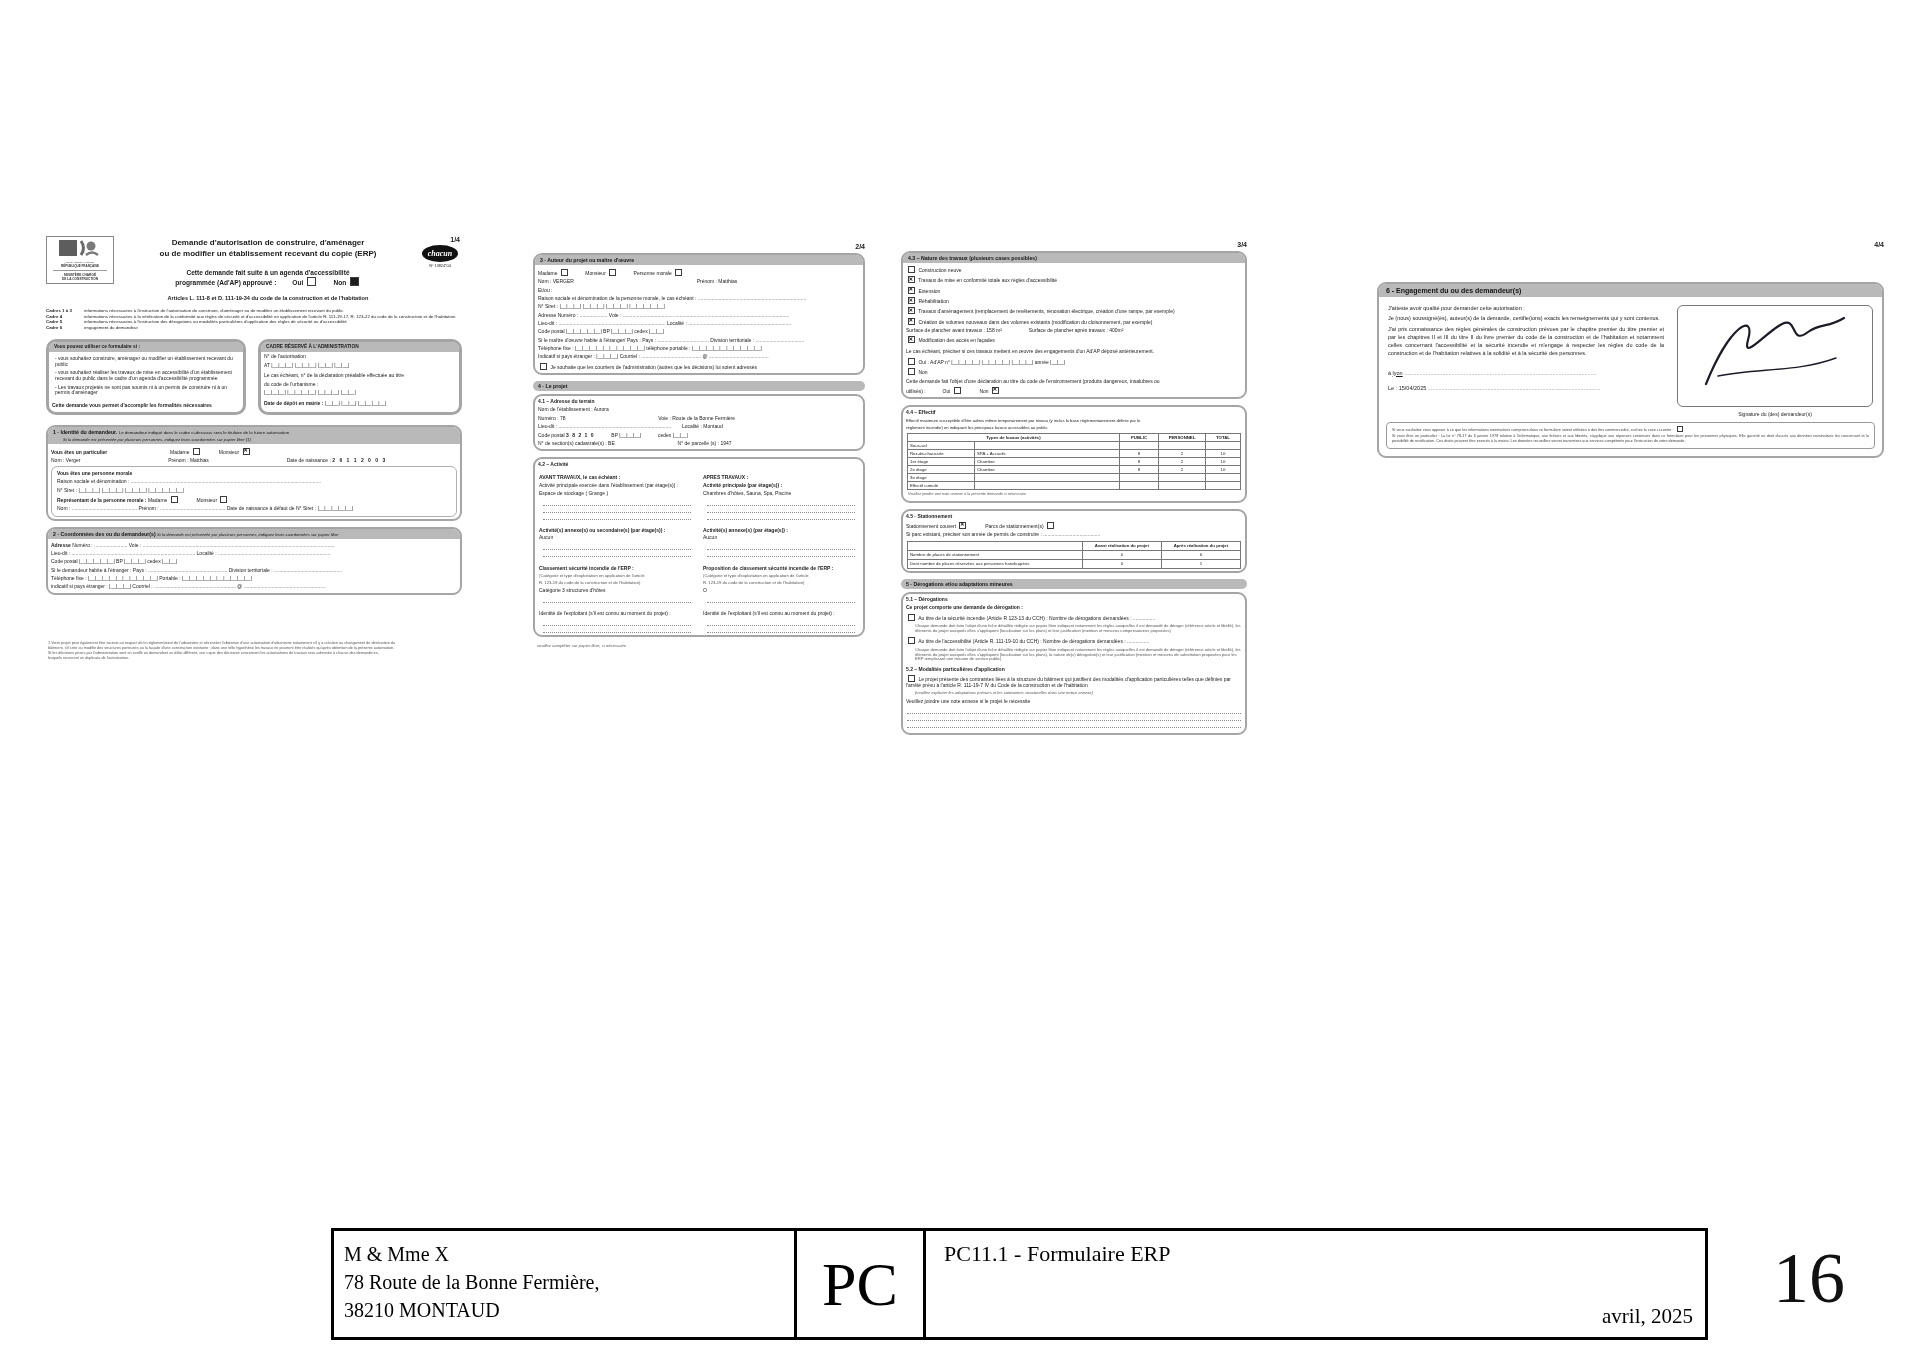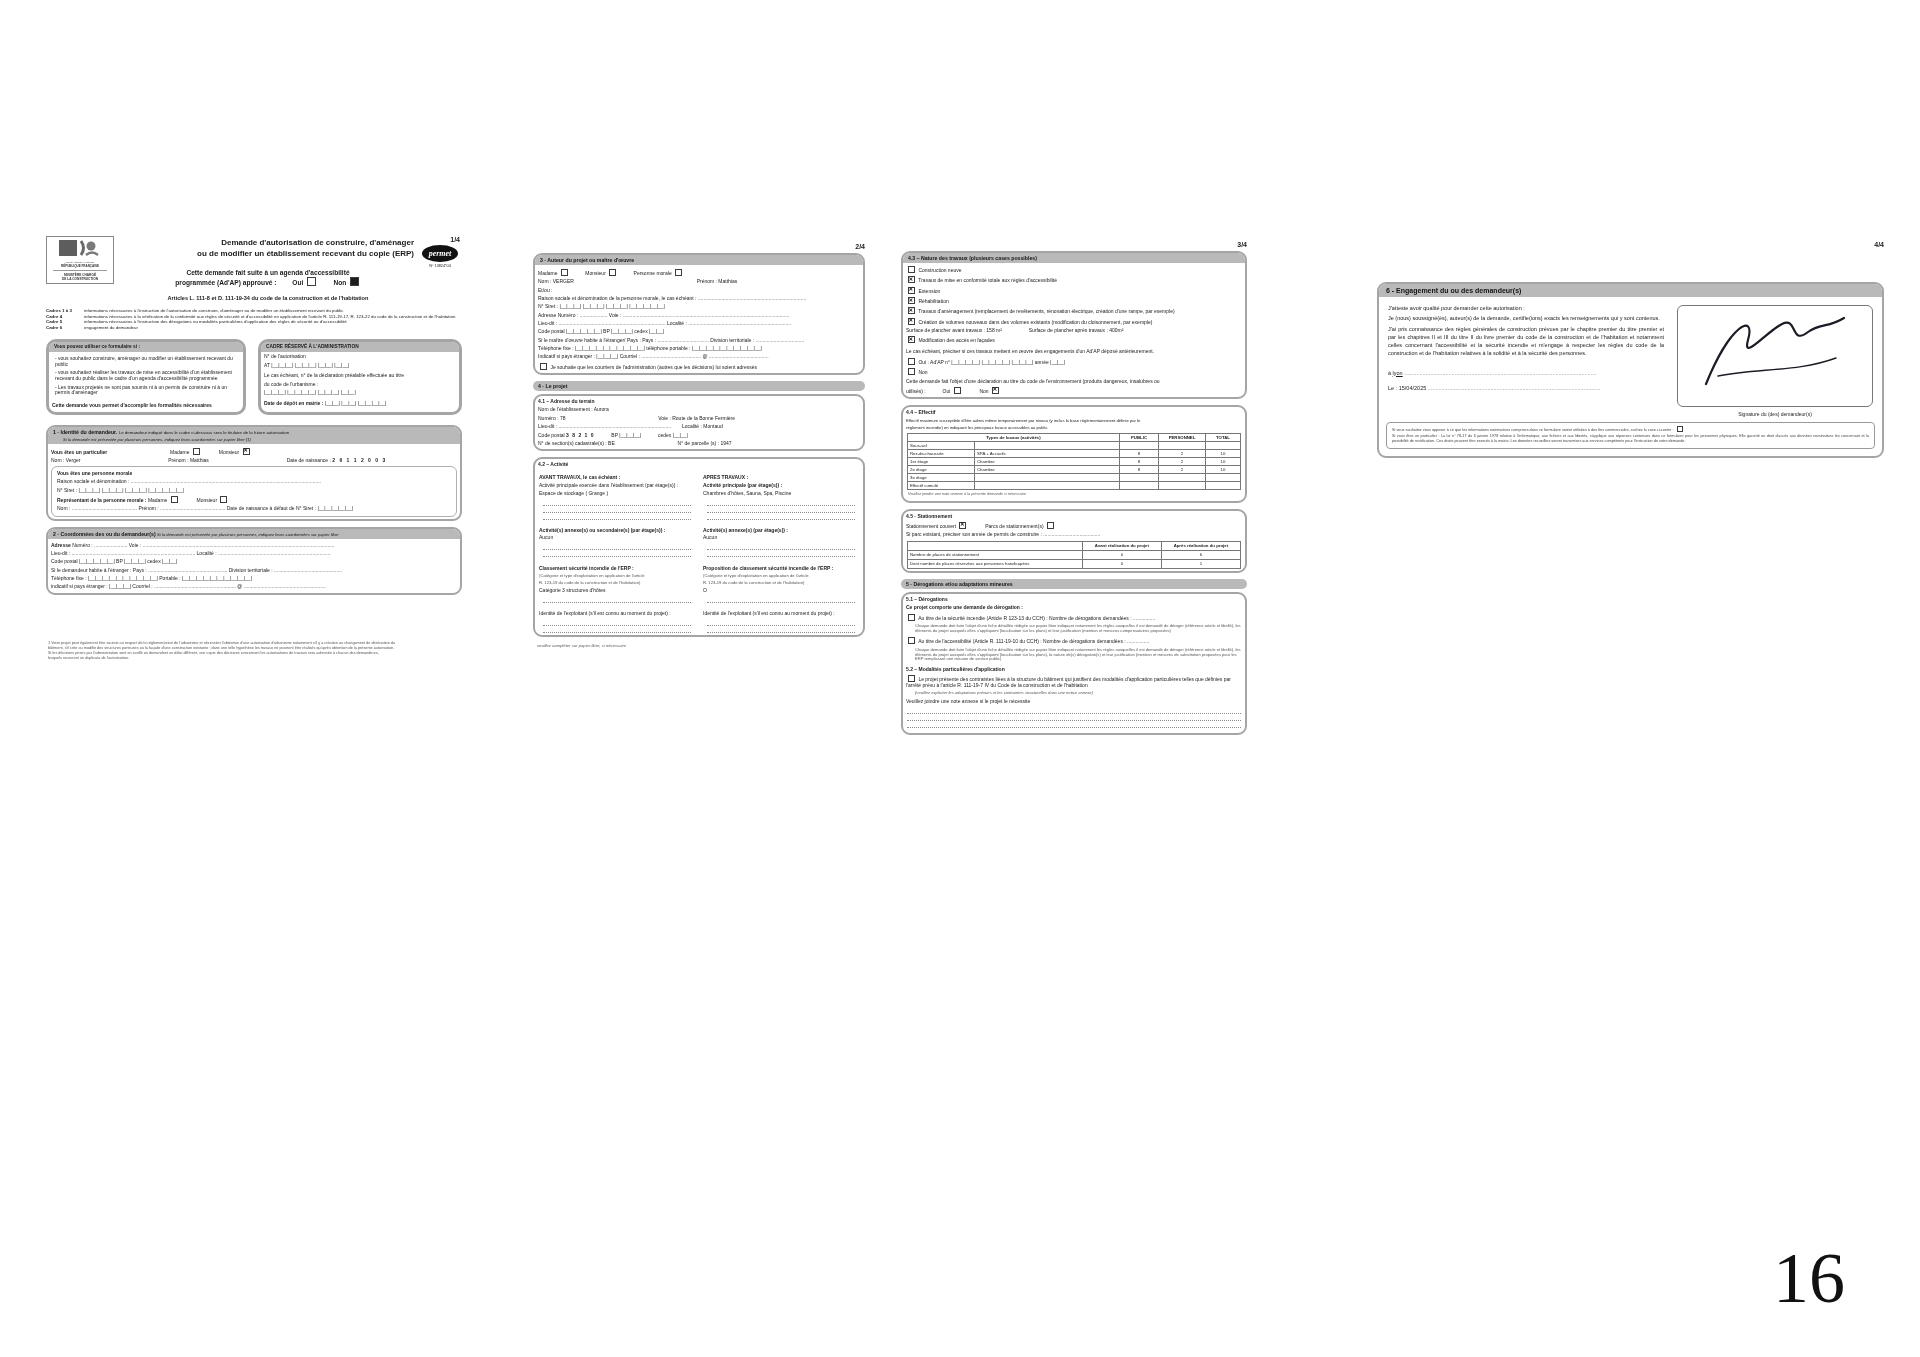--- a/index.html
+++ b/index.html
@@ -26,21 +26,21 @@
   .cb.big{width:6.5px;height:6.5px;}
   .dotline{border-bottom:1px dotted #8a8a8a;height:6px;margin:0 4px;}
   
   .hdr{display:flex;align-items:flex-start;}
   .minlogo{width:62px;border:1.5px solid #888;padding:2px;text-align:center;flex:none;}
   .minlogo .t1{font-size:2.4px;color:#444;}
   .minlogo .t2{font-size:3px;font-weight:bold;color:#333;}
   .minlogo hr{border:none;border-top:0.8px solid #999;margin:2px 4px;}
   .minlogo .t3{font-size:3.2px;font-weight:bold;color:#333;line-height:1.3;}
   .titles{flex:1;text-align:center;padding:2px 4px 0 8px;}
-  .titles .t{font-size:8px;font-weight:bold;line-height:1.35;text-align:right;}
+  .titles .t{font-size:8px;font-weight:bold;line-height:1.35;}
   .titles .s{font-size:6.6px;font-weight:bold;line-height:1.5;}
   .titles .a{font-size:5.6px;font-weight:bold;margin-top:7px;}
   .cerfacol{width:44px;flex:none;text-align:center;}
   .cerfacol .pl{font-size:7px;font-weight:bold;text-align:right;margin:0 2px 2px 0;}
   .cerfaoval{width:36px;height:17px;background:#111;border-radius:50%;color:#fff;
              font-family:"Liberation Serif",serif;font-style:italic;font-weight:bold;
              font-size:8px;line-height:17px;text-align:center;margin:0 auto;}
   .cerfacol .num{font-size:3.8px;margin-top:2px;}
   .cadres{margin-top:7px;}
   .cadrerow{display:flex;font-size:4.4px;line-height:1.3;color:#222;}
@@ -118,21 +118,21 @@
           <span>programmée (Ad'AP) approuvé :</span><span class="sp"></span>
           <span>Oui</span>
           <span class="cb big"></span><span class="sp"></span>
           <span>Non</span>
           <span class="cb big filled"></span>
         </div>
         <div class="a">Articles L. 111-8 et D. 111-19-34 du code de la construction et de l'habitation</div>
       </div>
       <div class="cerfacol">
         <div class="pl">1/4</div>
-        <div class="cerfaoval">permet</div>
+        <div class="cerfaoval">chacun</div>
         <div class="num">N° 13824*04</div>
       </div>
     </div>
 
     <div class="cadres">
         <div class="cadrerow">
         <span class="cl">Cadres 1 à 3</span>
         <span class="ct">informations nécessaires à l'instruction de l'autorisation de construire, d'aménager ou de modifier un établissement recevant du public</span>
       </div>
         <div class="cadrerow">
@@ -576,15 +576,29 @@
       <div class="p4fn">
         <div class="fnl">
           <span>Si vous souhaitez vous opposer à ce que les informations nominatives comprises dans ce formulaire soient utilisées à des fins commerciales, cochez la case ci-contre :</span>
           <span class="cb" style="width:4px;height:4px;"></span>
         </div>
         <div class="fnl">Si vous êtes un particulier : La loi n° 78-17 du 6 janvier 1978 relative à l'informatique, aux fichiers et aux libertés, s'applique aux réponses contenues dans ce formulaire pour les personnes physiques. Elle garantit un droit d'accès aux données nominatives les concernant et la possibilité de rectification. Ces droits peuvent être exercés à la mairie. Les données recueillies seront transmises aux services compétents pour l'instruction de votre demande.</div>
       </div>
     </div>
   </div>
 
+  <div class="tblock">
+    <div class="tcell1">
+      <div class="l">M &amp; Mme   X</div>
+      <div class="l">78 Route de la Bonne Fermière,</div>
+      <div class="l">38210 MONTAUD</div>
+    </div>
+    <div class="tcell2">
+      <div class="pc">PC</div>
+    </div>
+    <div class="tcell3">
+      <div class="doc">PC11.1 - Formulaire ERP</div>
+      <div class="dt">avril,  2025</div>
+    </div>
+  </div>
   <div class="sheetnum">16</div>
 
 </div>
 
 </body></html>

